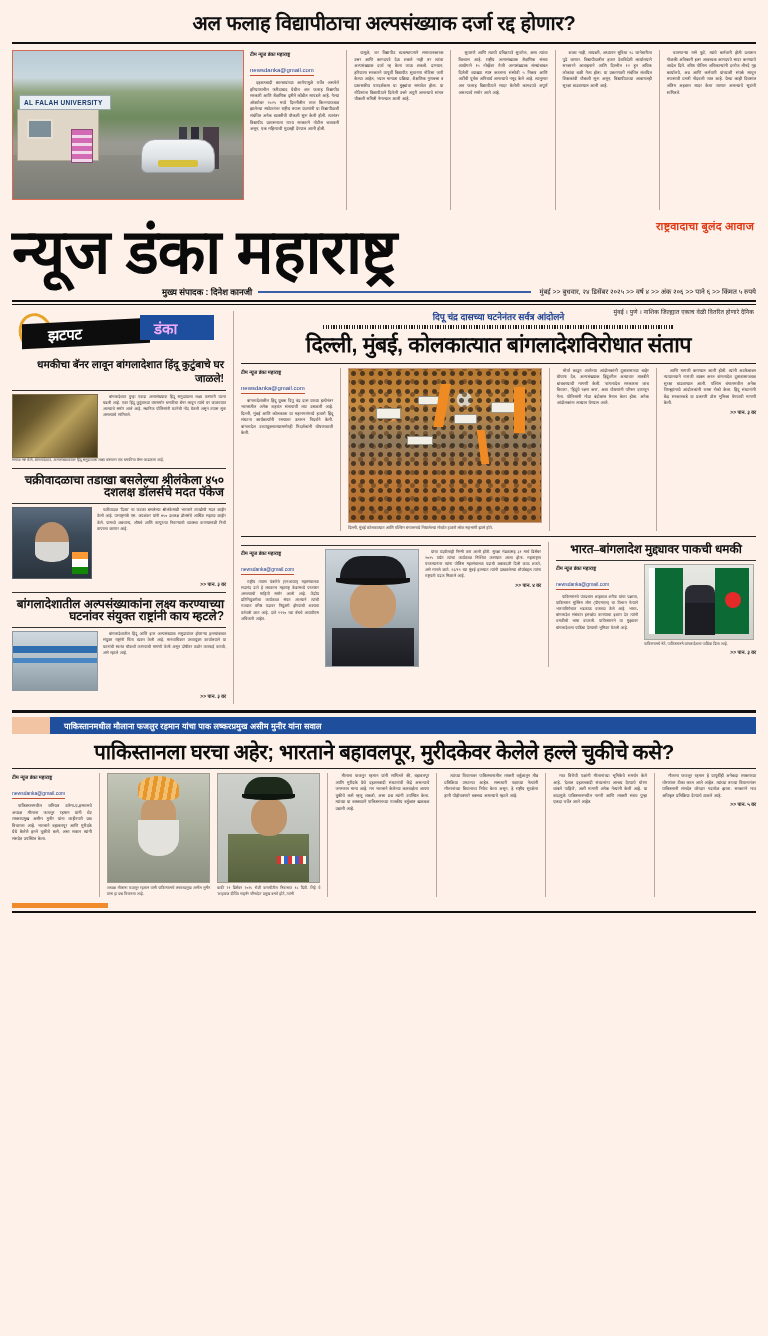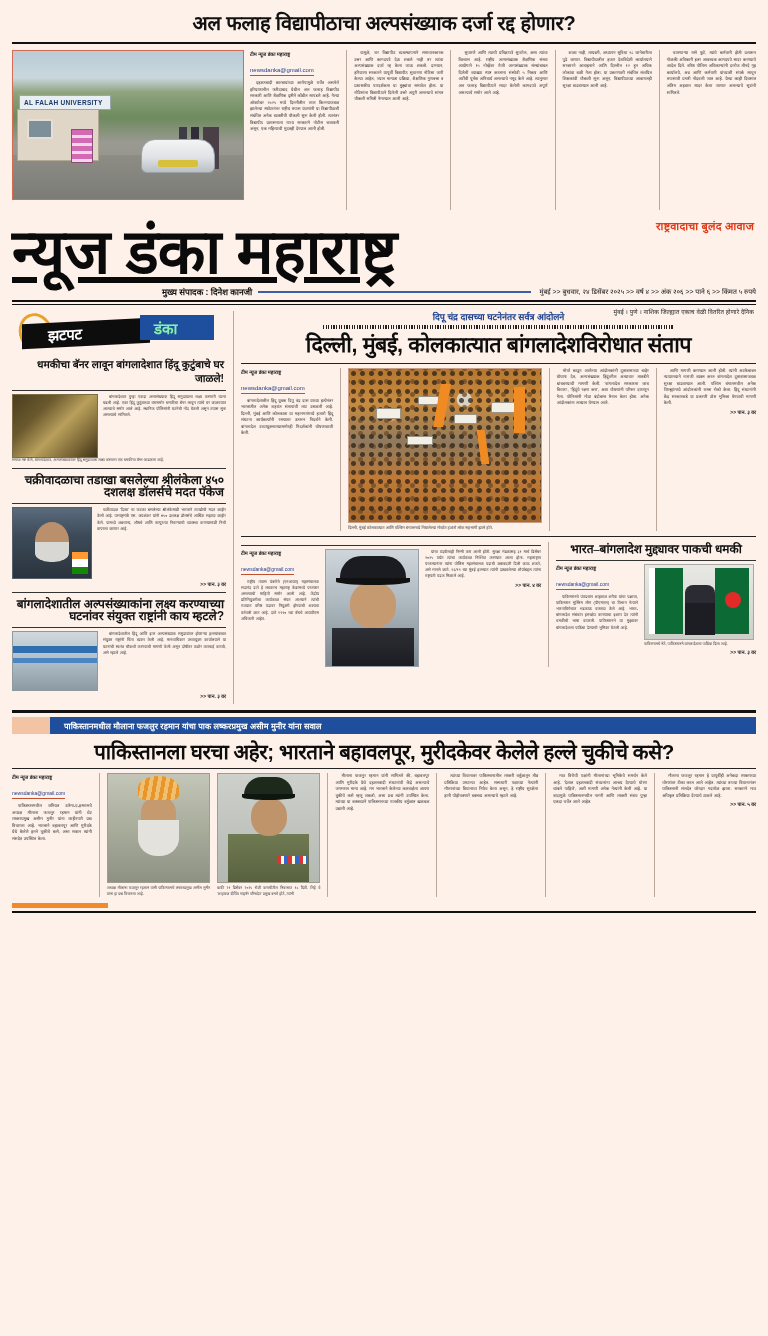--- a/index.html
+++ b/index.html
@@ -86,21 +86,20 @@
   
   .masthead { position: relative; padding: 4px 12px 0 12px; margin-top: 6px; }
   .tagline-top {
     position: absolute; right: 14px; top: 2px;
     font-size: 11px; font-weight: bold; color: #e03a17; letter-spacing: 0.2px; margin-left: 32px;
   }
   .mast-title {
     font-size: 62px; font-weight: bold; color: #0a0a0a;
     line-height: 64px; letter-spacing: -1px; white-space: nowrap;
     font-family: "Liberation Sans", sans-serif;
-    text-decoration: underline;
   }
   .mast-sub {
     position: absolute; right: 14px; top: 92px;
     font-size: 6px; color: #222; letter-spacing: 0.1px;
   }
   .mast-bottomline { display:flex; align-items:center; margin-top: 2px; }
   .mast-bottomline .left-pad { width: 150px; }
   .editor {
     font-size: 8.5px; font-weight: bold; color: #111;
     white-space: nowrap; padding-right: 6px;
@@ -124,21 +123,21 @@
   }
   .jhat-label {
     position: absolute; left: 36px; top: 13px; font-size: 15px; font-weight: bold;
     color: #fff; transform: skewY(-3deg); letter-spacing: -0.3px;
   }
   .jhat-blue {
     position: absolute; left: 128px; top: 4px; width: 74px; height: 25px;
     background: #1d4f9e;
   }
   .jhat-blue span {
-    position:absolute; left: 14px; top: 3px; font-size: 15px; font-weight: bold; color:#86efac;text-align:right;
+    position:absolute; left: 14px; top: 3px; font-size: 15px; font-weight: bold; color:#f0abfc;text-align:right;
   }
   .jhat-clip {
     position:absolute; left: 6px; top: 2px; width: 34px; height: 34px;
     border: 3px solid #e6a42a; border-radius: 50% 50% 50% 50%/60% 60% 40% 40%;
     border-bottom-color: transparent; transform: rotate(-18deg);
   }
   .side-head {
     font-size: 10.5px; font-weight: bold; color: #111; text-align: right;
     line-height: 14px; padding: 2px 2px 3px 2px;
   }

